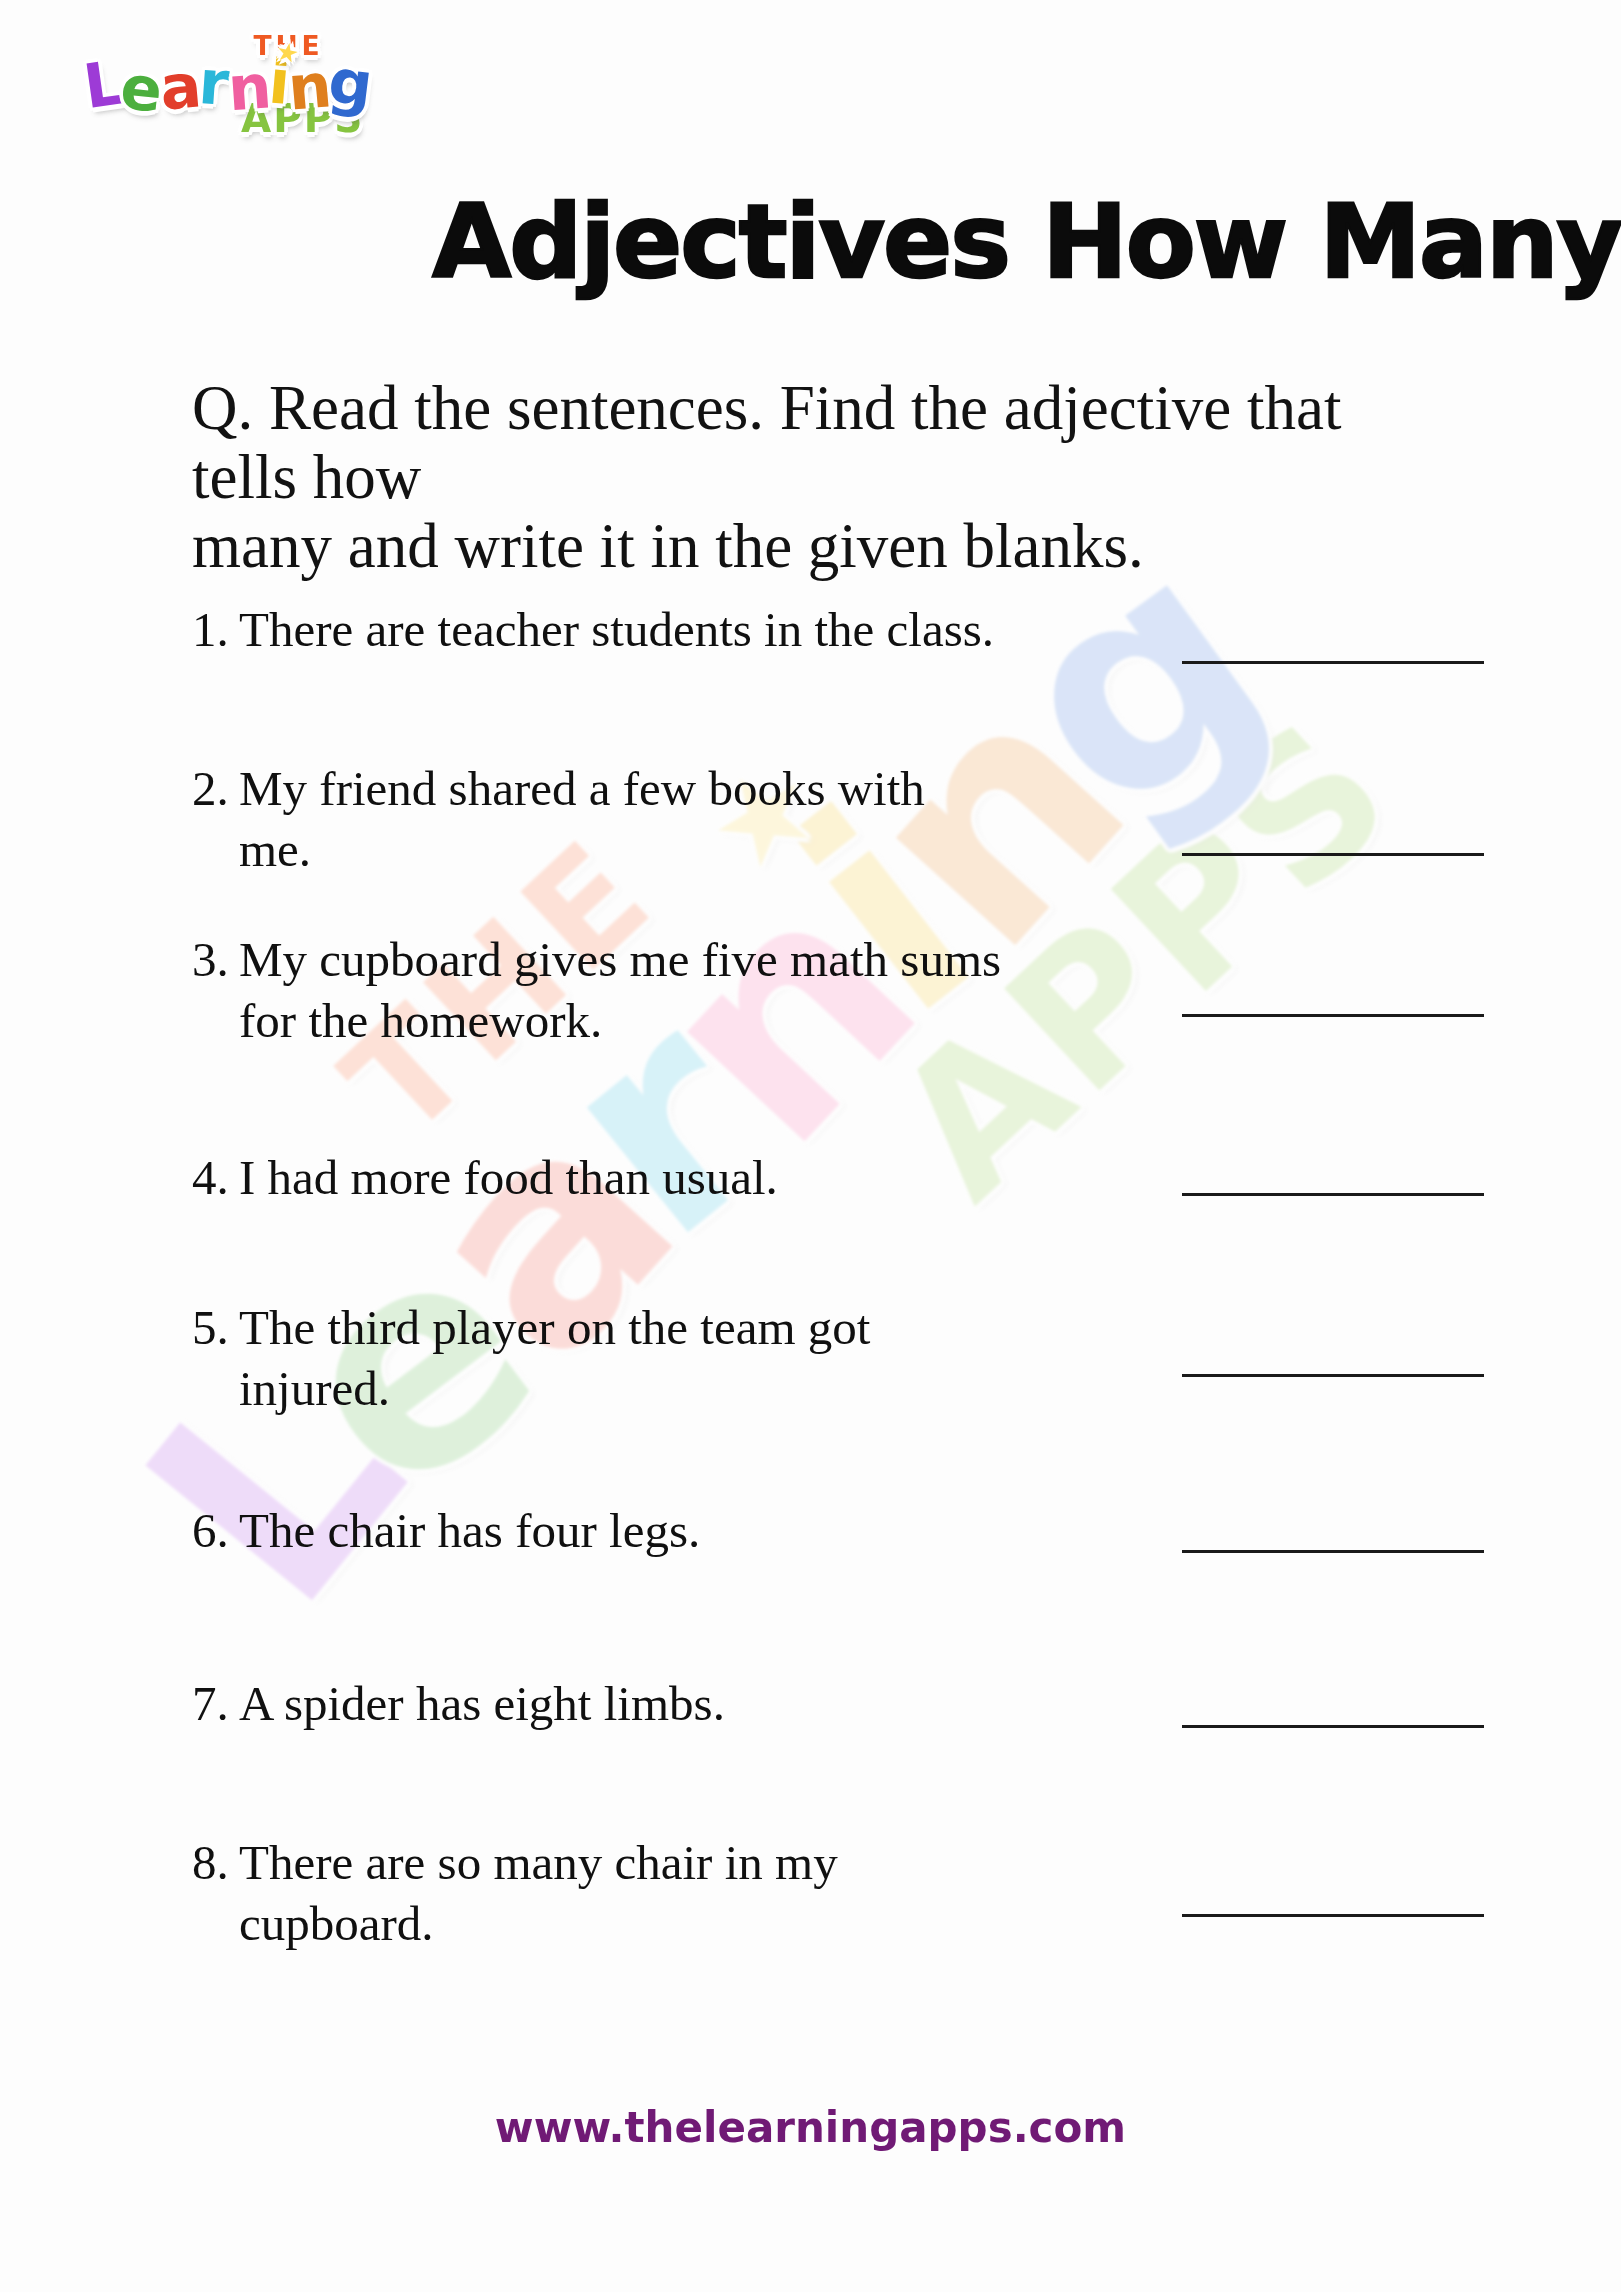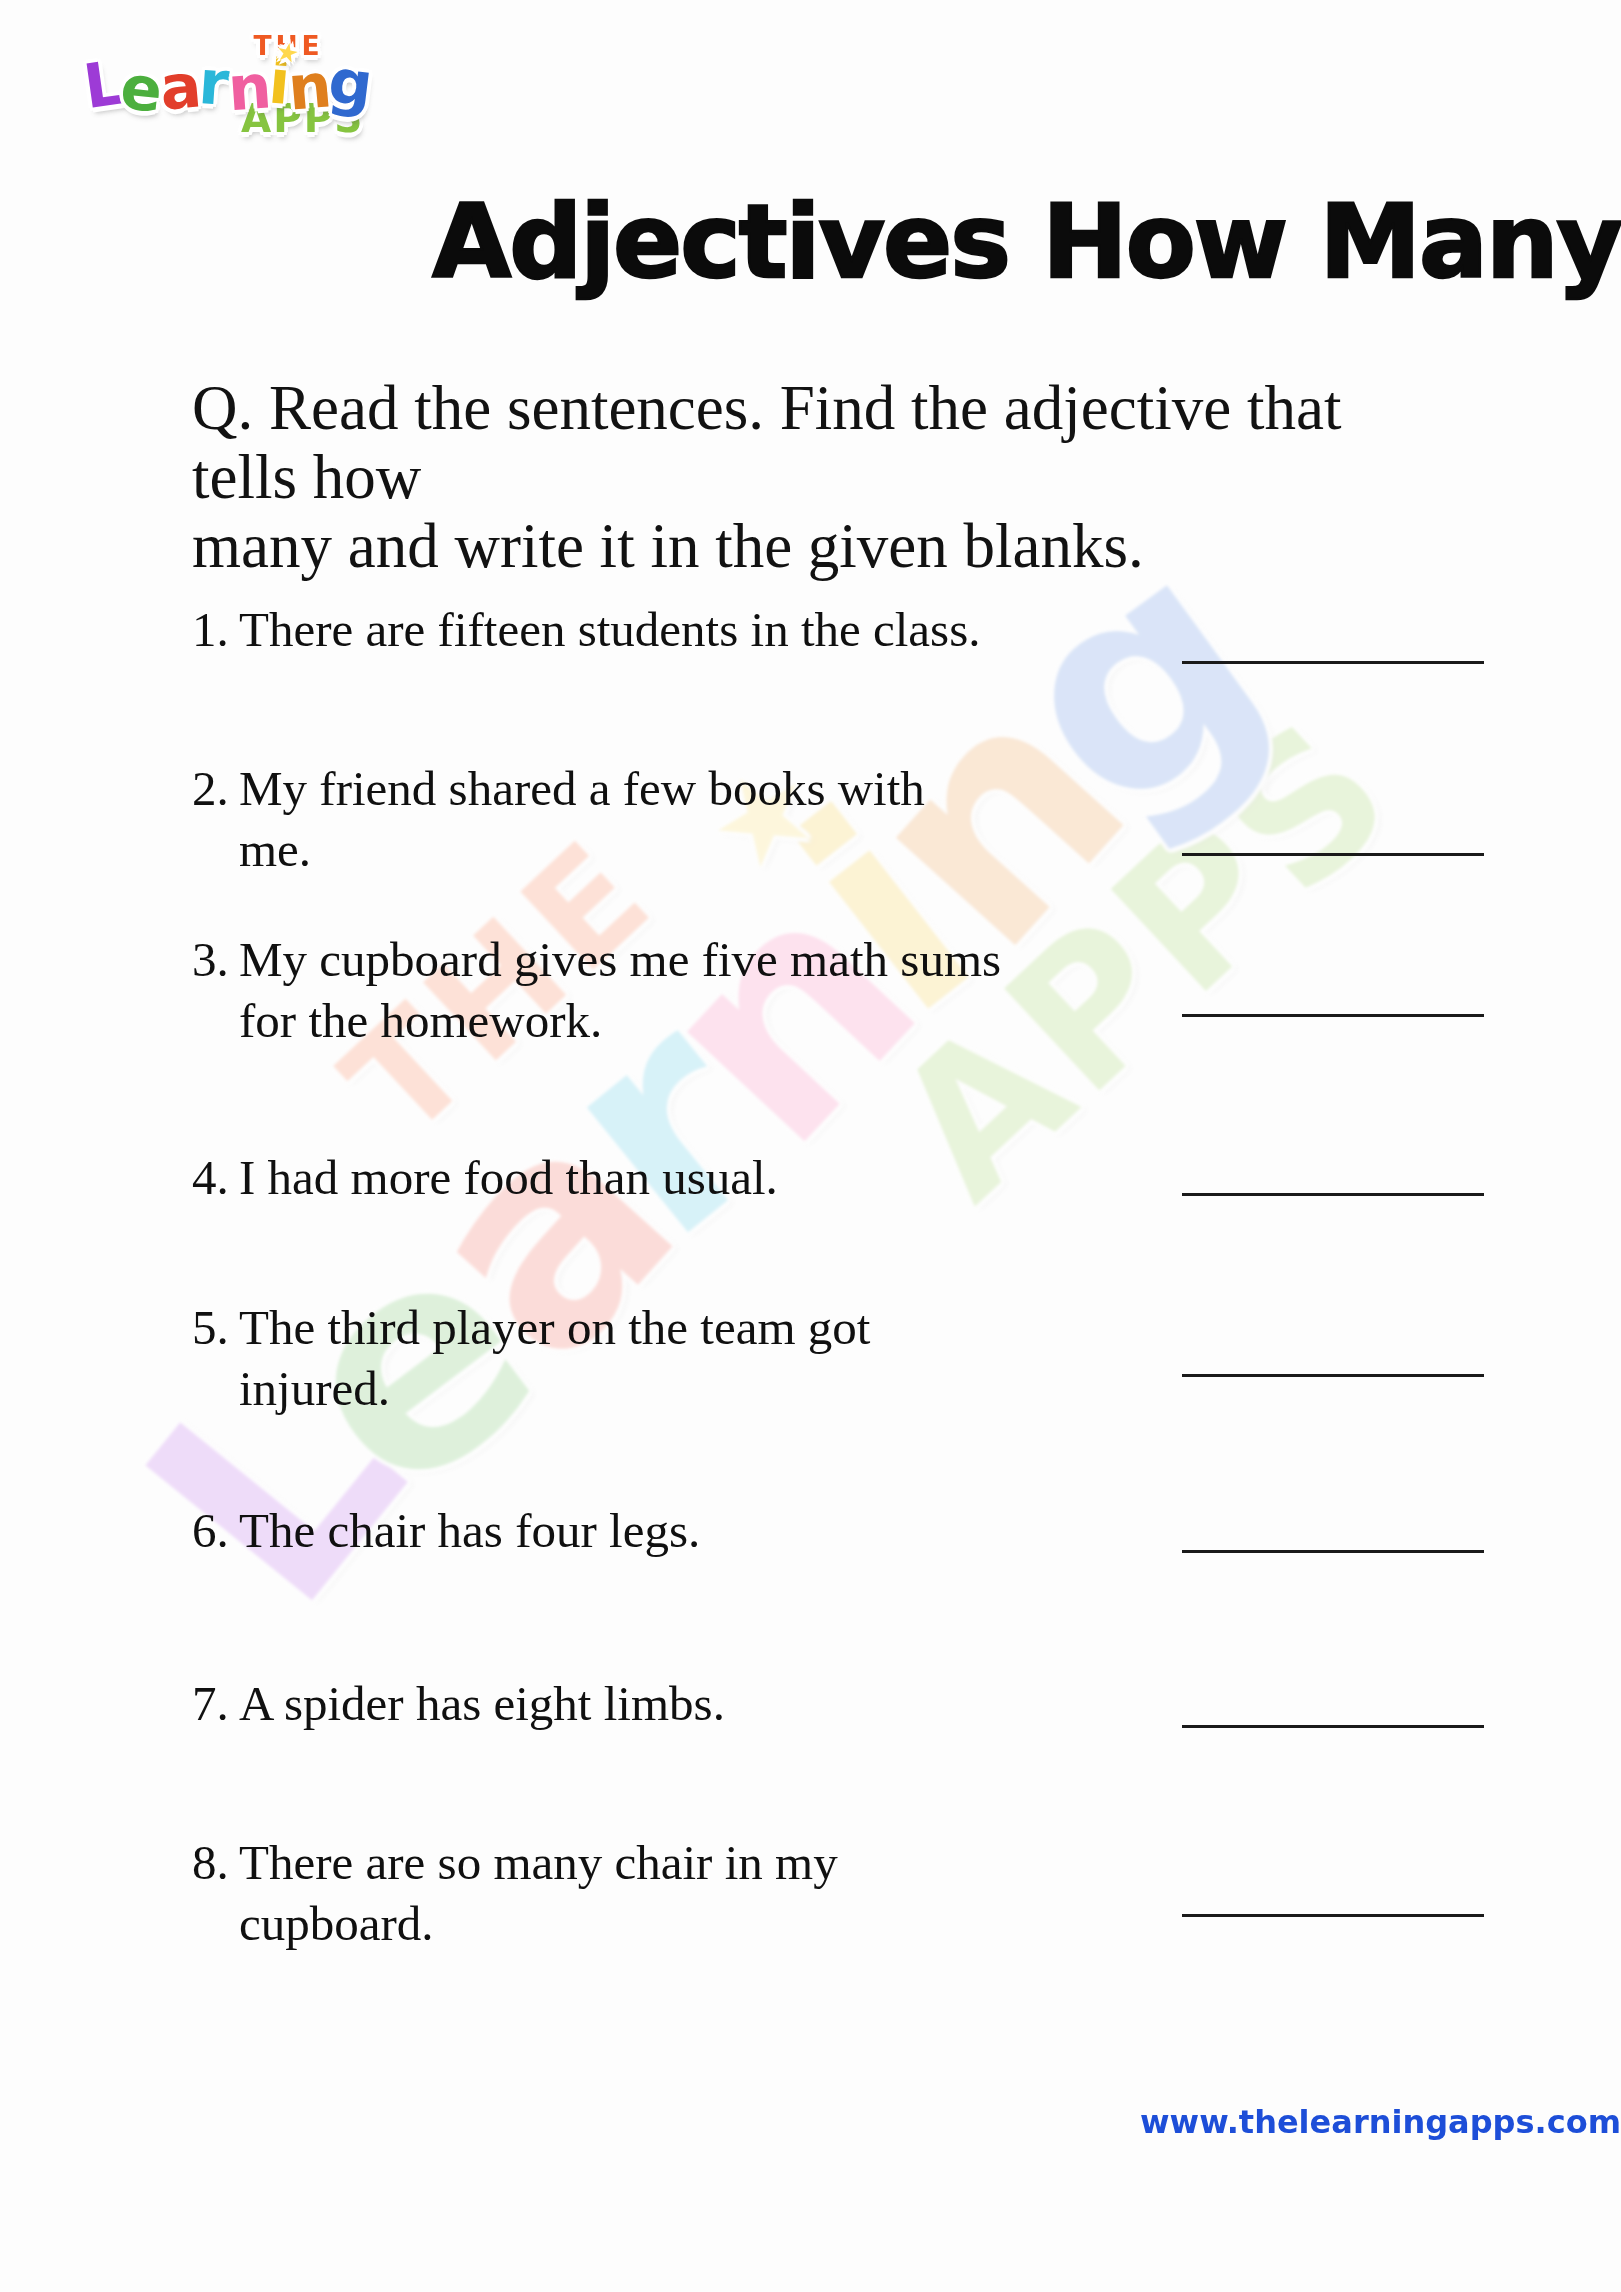--- a/index.html
+++ b/index.html
@@ -49,22 +49,22 @@
   .num{flex:none;width:47px;}
   .txt{flex:1;white-space:pre-wrap;}
   .s1{top:599px;} .s2{top:758px;} .s3{top:929px;} .s4{top:1147px;}
   .s5{top:1297px;} .s6{top:1500px;} .s7{top:1673px;} .s8{top:1832px;}
 
   .blank{position:absolute;left:1182px;width:302px;height:0;border-top:3.9px solid #1a1a1a;z-index:2;}
   .b1{top:661px;} .b2{top:853px;} .b3{top:1014px;} .b4{top:1193px;}
   .b5{top:1374px;} .b6{top:1550px;} .b7{top:1725px;} .b8{top:1914px;}
 
   
-  .footer{position:absolute;left:0;top:2103px;width:100%;text-align:right;z-index:2;
-          font-family:"DejaVu Sans",sans-serif;font-weight:bold;font-size:32px;color:#1d4ed8;}
+  .footer{position:absolute;left:0;top:2103px;width:100%;text-align:center;z-index:2;
+          font-family:"DejaVu Sans",sans-serif;font-weight:bold;font-size:42px;color:#701a75;}
 </style>
 </head>
 <body>
 
 <div class="page">
 
   <div class="watermark sticker">
     <div class="wm-the word" style="color: rgb(239, 90, 35);">THE</div>
     <div class="wm-learning word lw">
       <span style="color: rgb(157, 59, 214);">L</span><span style="color: rgb(76, 175, 62);">e</span><span style="color: rgb(226, 62, 43);">a</span><span style="color: rgb(42, 183, 217);">r</span><span style="color: rgb(240, 95, 160);">n</span><span style="color: rgb(242, 193, 30);">i</span><span style="color: rgb(223, 127, 30);">n</span><span style="color: rgb(48, 105, 207);">g</span>
@@ -82,21 +82,21 @@
     <div class="lg-apps word" style="color: rgb(134, 196, 64);">APPS</div>
   </header>
 
   <h1 class="title">Adjectives How Many</h1>
 
   <p class="instruction">Q. Read the sentences. Find the adjective that tells how
 many and write it in the given blanks.</p>
 
   <div class="row s1">
     <span class="num">1.</span>
-    <span class="txt">There are fifteen students in the class.</span>
+    <span class="txt">There are teacher students in the class.</span>
   </div>
   <div class="row s2">
     <span class="num">2.</span>
     <span class="txt">My friend shared a few books with
 me.</span>
   </div>
   <div class="row s3">
     <span class="num">3.</span>
     <span class="txt">My cupboard gives me five math sums
 for the homework.</span>

